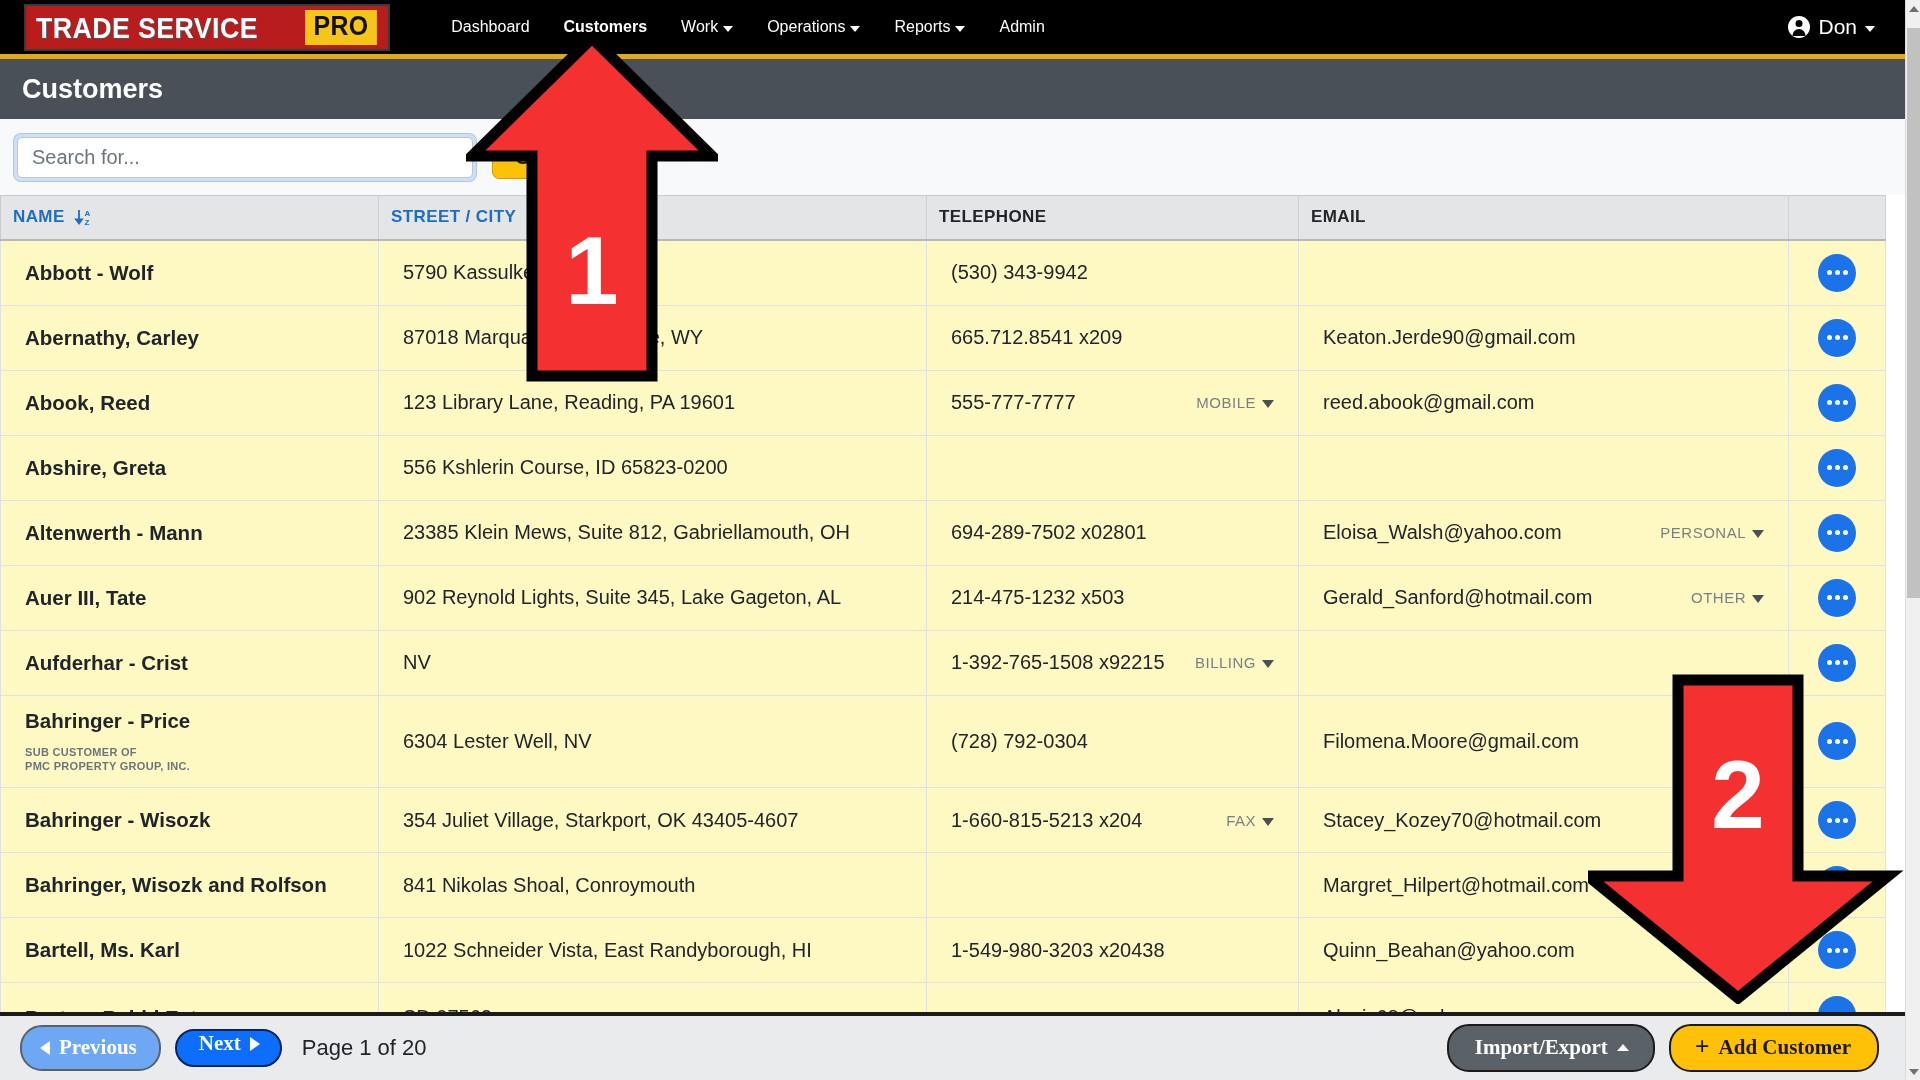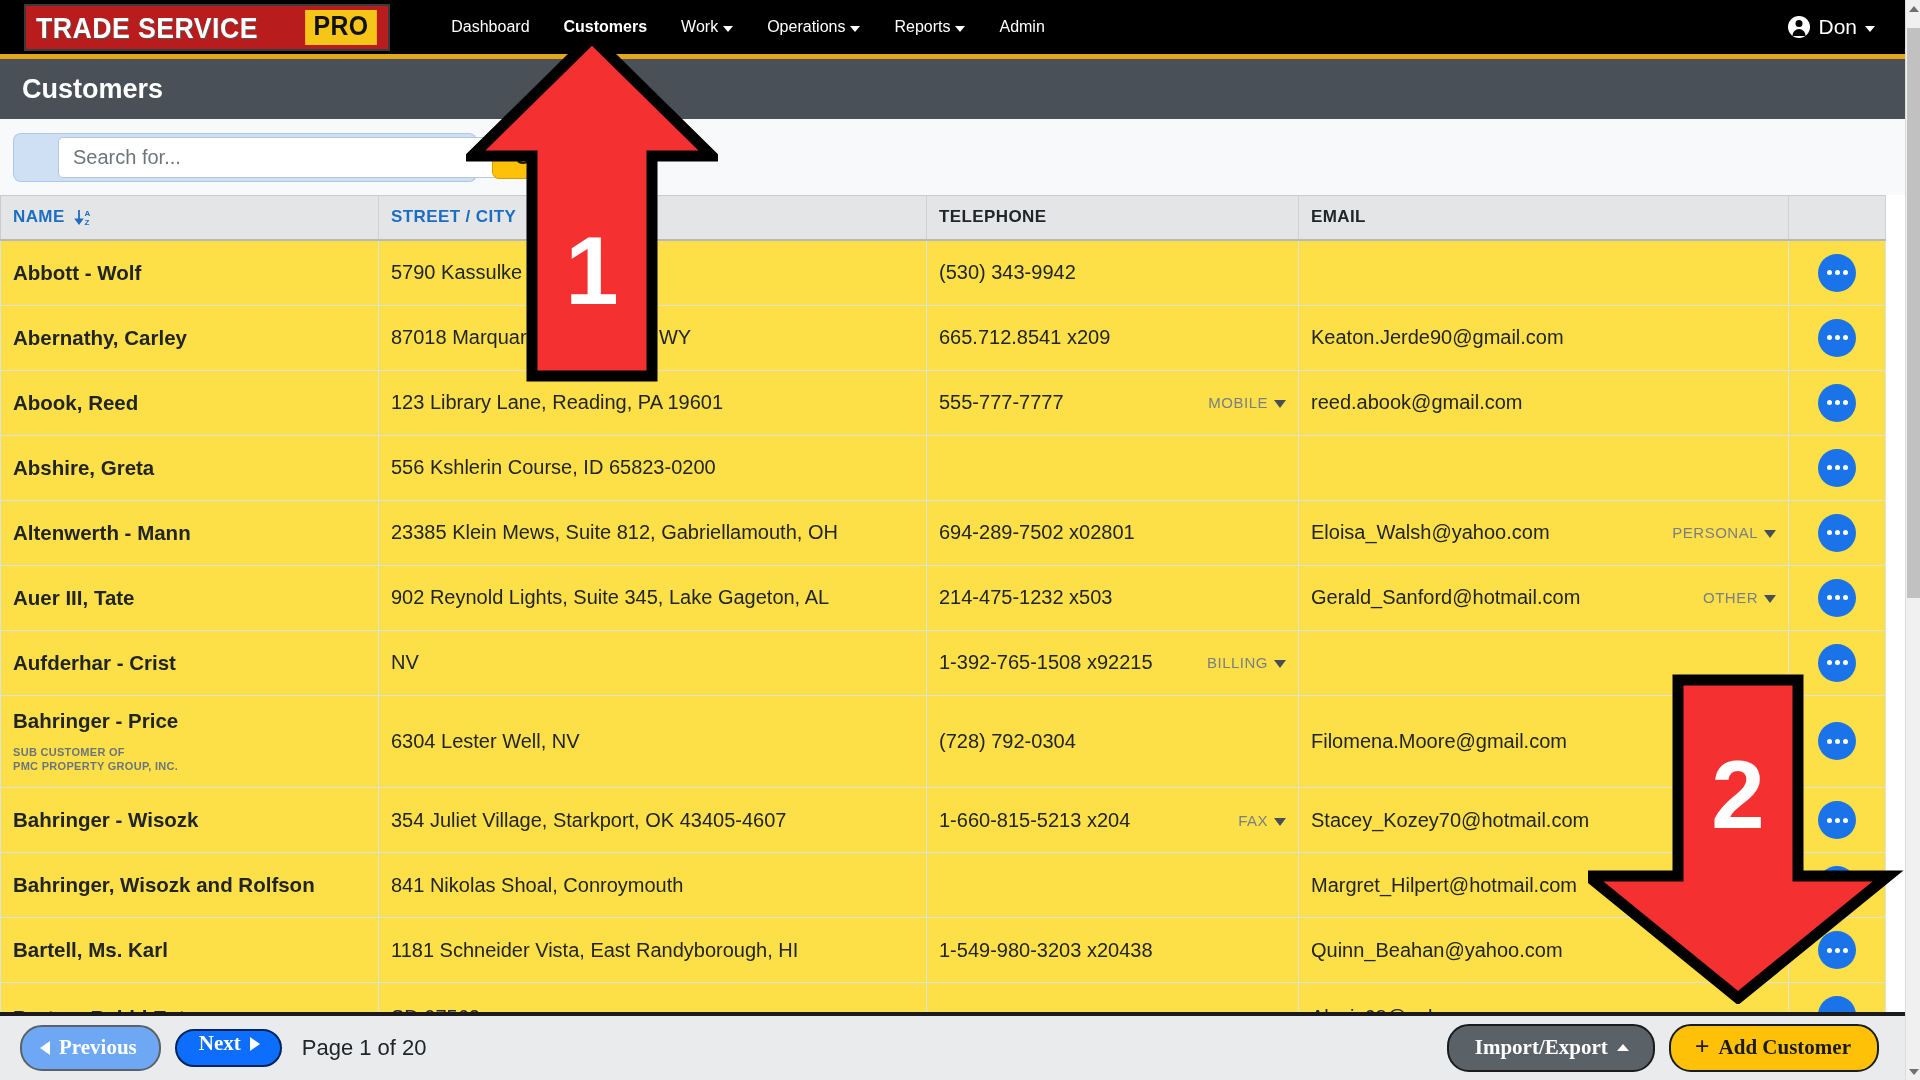--- a/index.html
+++ b/index.html
@@ -117,21 +117,20 @@
     box-shadow: 0 0 0 1px #a9c8ec;
   }
   .search-input {
     width: 100%; height: 41px;
     border: 1px solid #b9c6d4; border-radius: 5px;
     background: #ffffff;
     font-size: 20px; color: #5a6068;
     padding: 0 14px;
     font-family: "Liberation Sans", sans-serif;
     outline: none;
-    margin-left: 41px;
   }
   .search-input::placeholder { color: #6c757d; }
   .search-btn {
     margin-left: 16px;
     height: 44px; min-width: 115px;
     border: 1px solid #d39e00; border-radius: 7px;
     background: #ffc107; color: #1b1b1b;
     font-size: 20px; font-weight: bold;
     cursor: pointer;
     font-family: "Liberation Sans", sans-serif;
@@ -166,25 +165,25 @@
   .th-inner { display: flex; align-items: center; gap: 9px; }
   .sort-icon {
     display: inline-flex; align-items: center; gap: 1px;
     color: #1b6ec2;
   }
   .sort-icon svg { display: block; }
 
   table.customers td {
     border-bottom: 1px solid #dfe1e3;
     border-right: 1px solid #dfe1e3;
-    padding: 13px 12px;
+    padding: 13px 24px;
     font-size: 20px;
     color: #212529;
     vertical-align: middle;
-    background: #fde047;
+    background: #fef9c3;
   }
   table.customers td:first-child { border-left: 1px solid #dfe1e3; }
   table.customers tbody tr { height: 60px; }
 
   .cust-name { font-weight: bold; font-size: 20.5px; color: #212529; }
   .sub-of {
     margin-top: 12px;
     font-size: 11px; font-weight: bold; color: #6c757d;
     letter-spacing: 0.3px; line-height: 1.35;
   }
@@ -628,21 +627,21 @@
             <td class="act-cell"><button class="dots-btn">
                 <span></span>
                 <span></span>
                 <span></span>
               </button></td>
           </tr>
           <tr>
             <td>
               <div class="cust-name">Bartell, Ms. Karl</div>
             </td>
-            <td>1181 Schneider Vista, East Randyborough, HI</td>
+            <td>1022 Schneider Vista, East Randyborough, HI</td>
             <td>
               <div class="cell-flex">
                 <span>1-549-980-3203 x20438</span>
               </div>
             </td>
             <td>
               <div class="cell-flex">
                 <span>Quinn_Beahan@yahoo.com</span>
               </div>
             </td>

